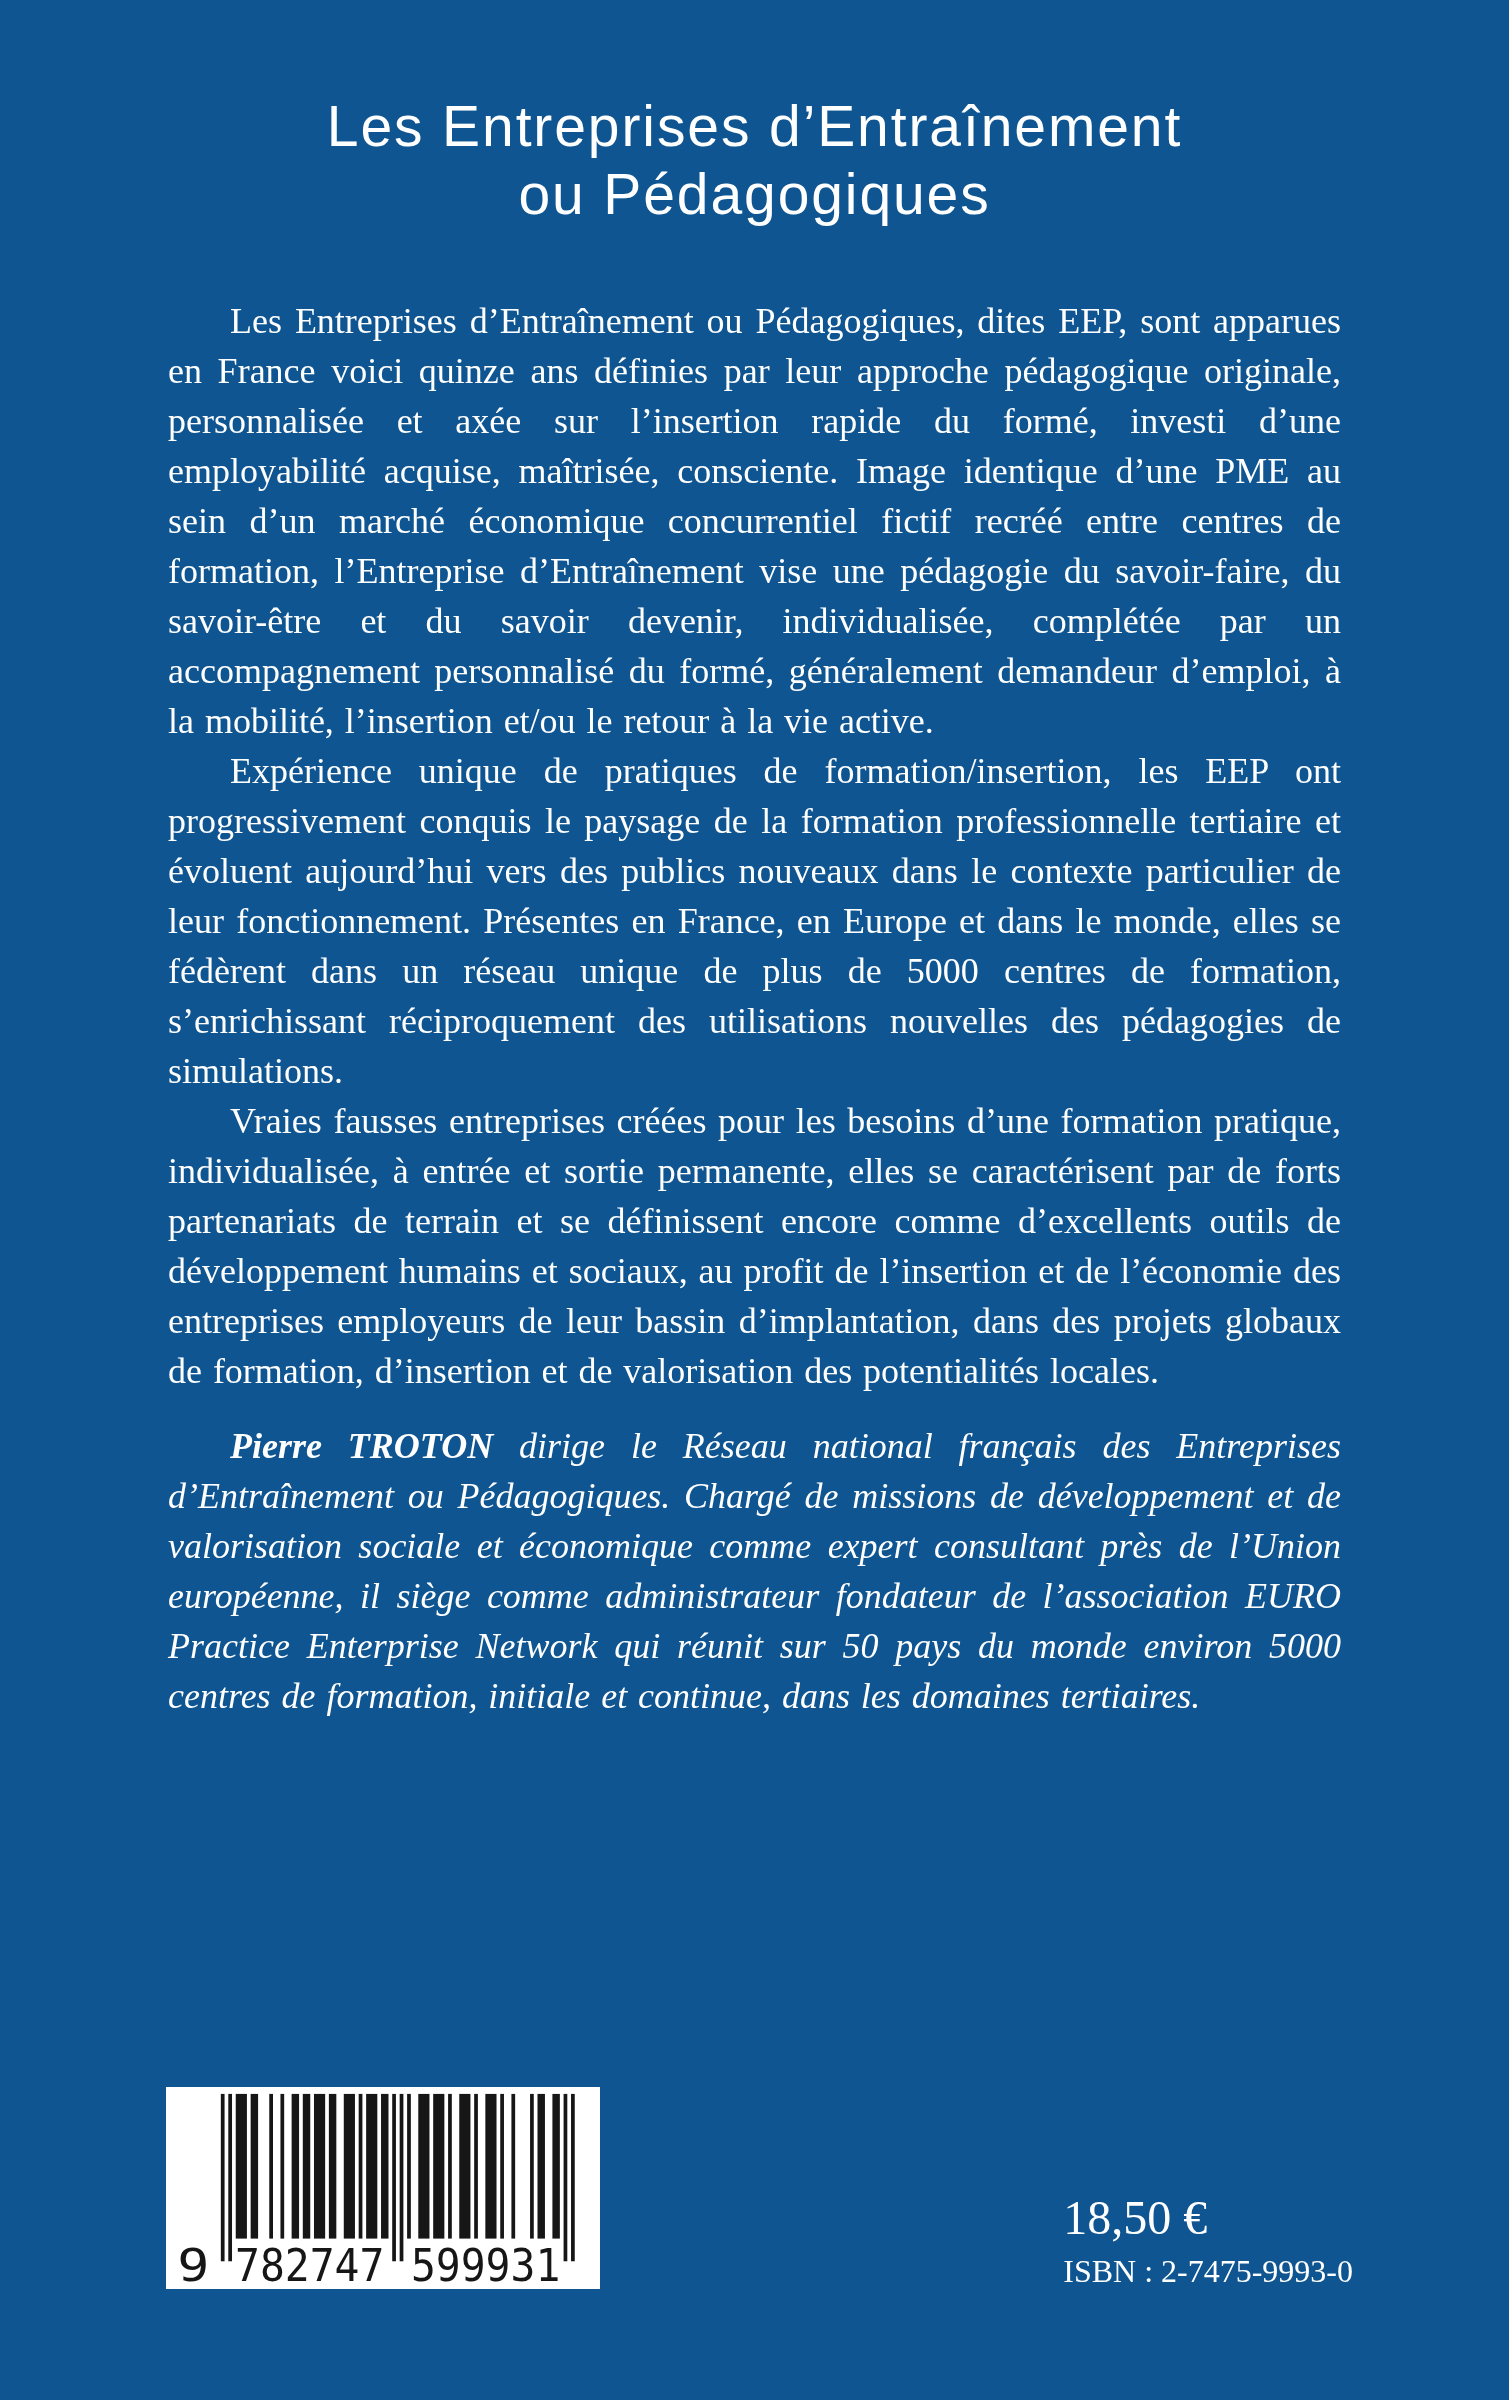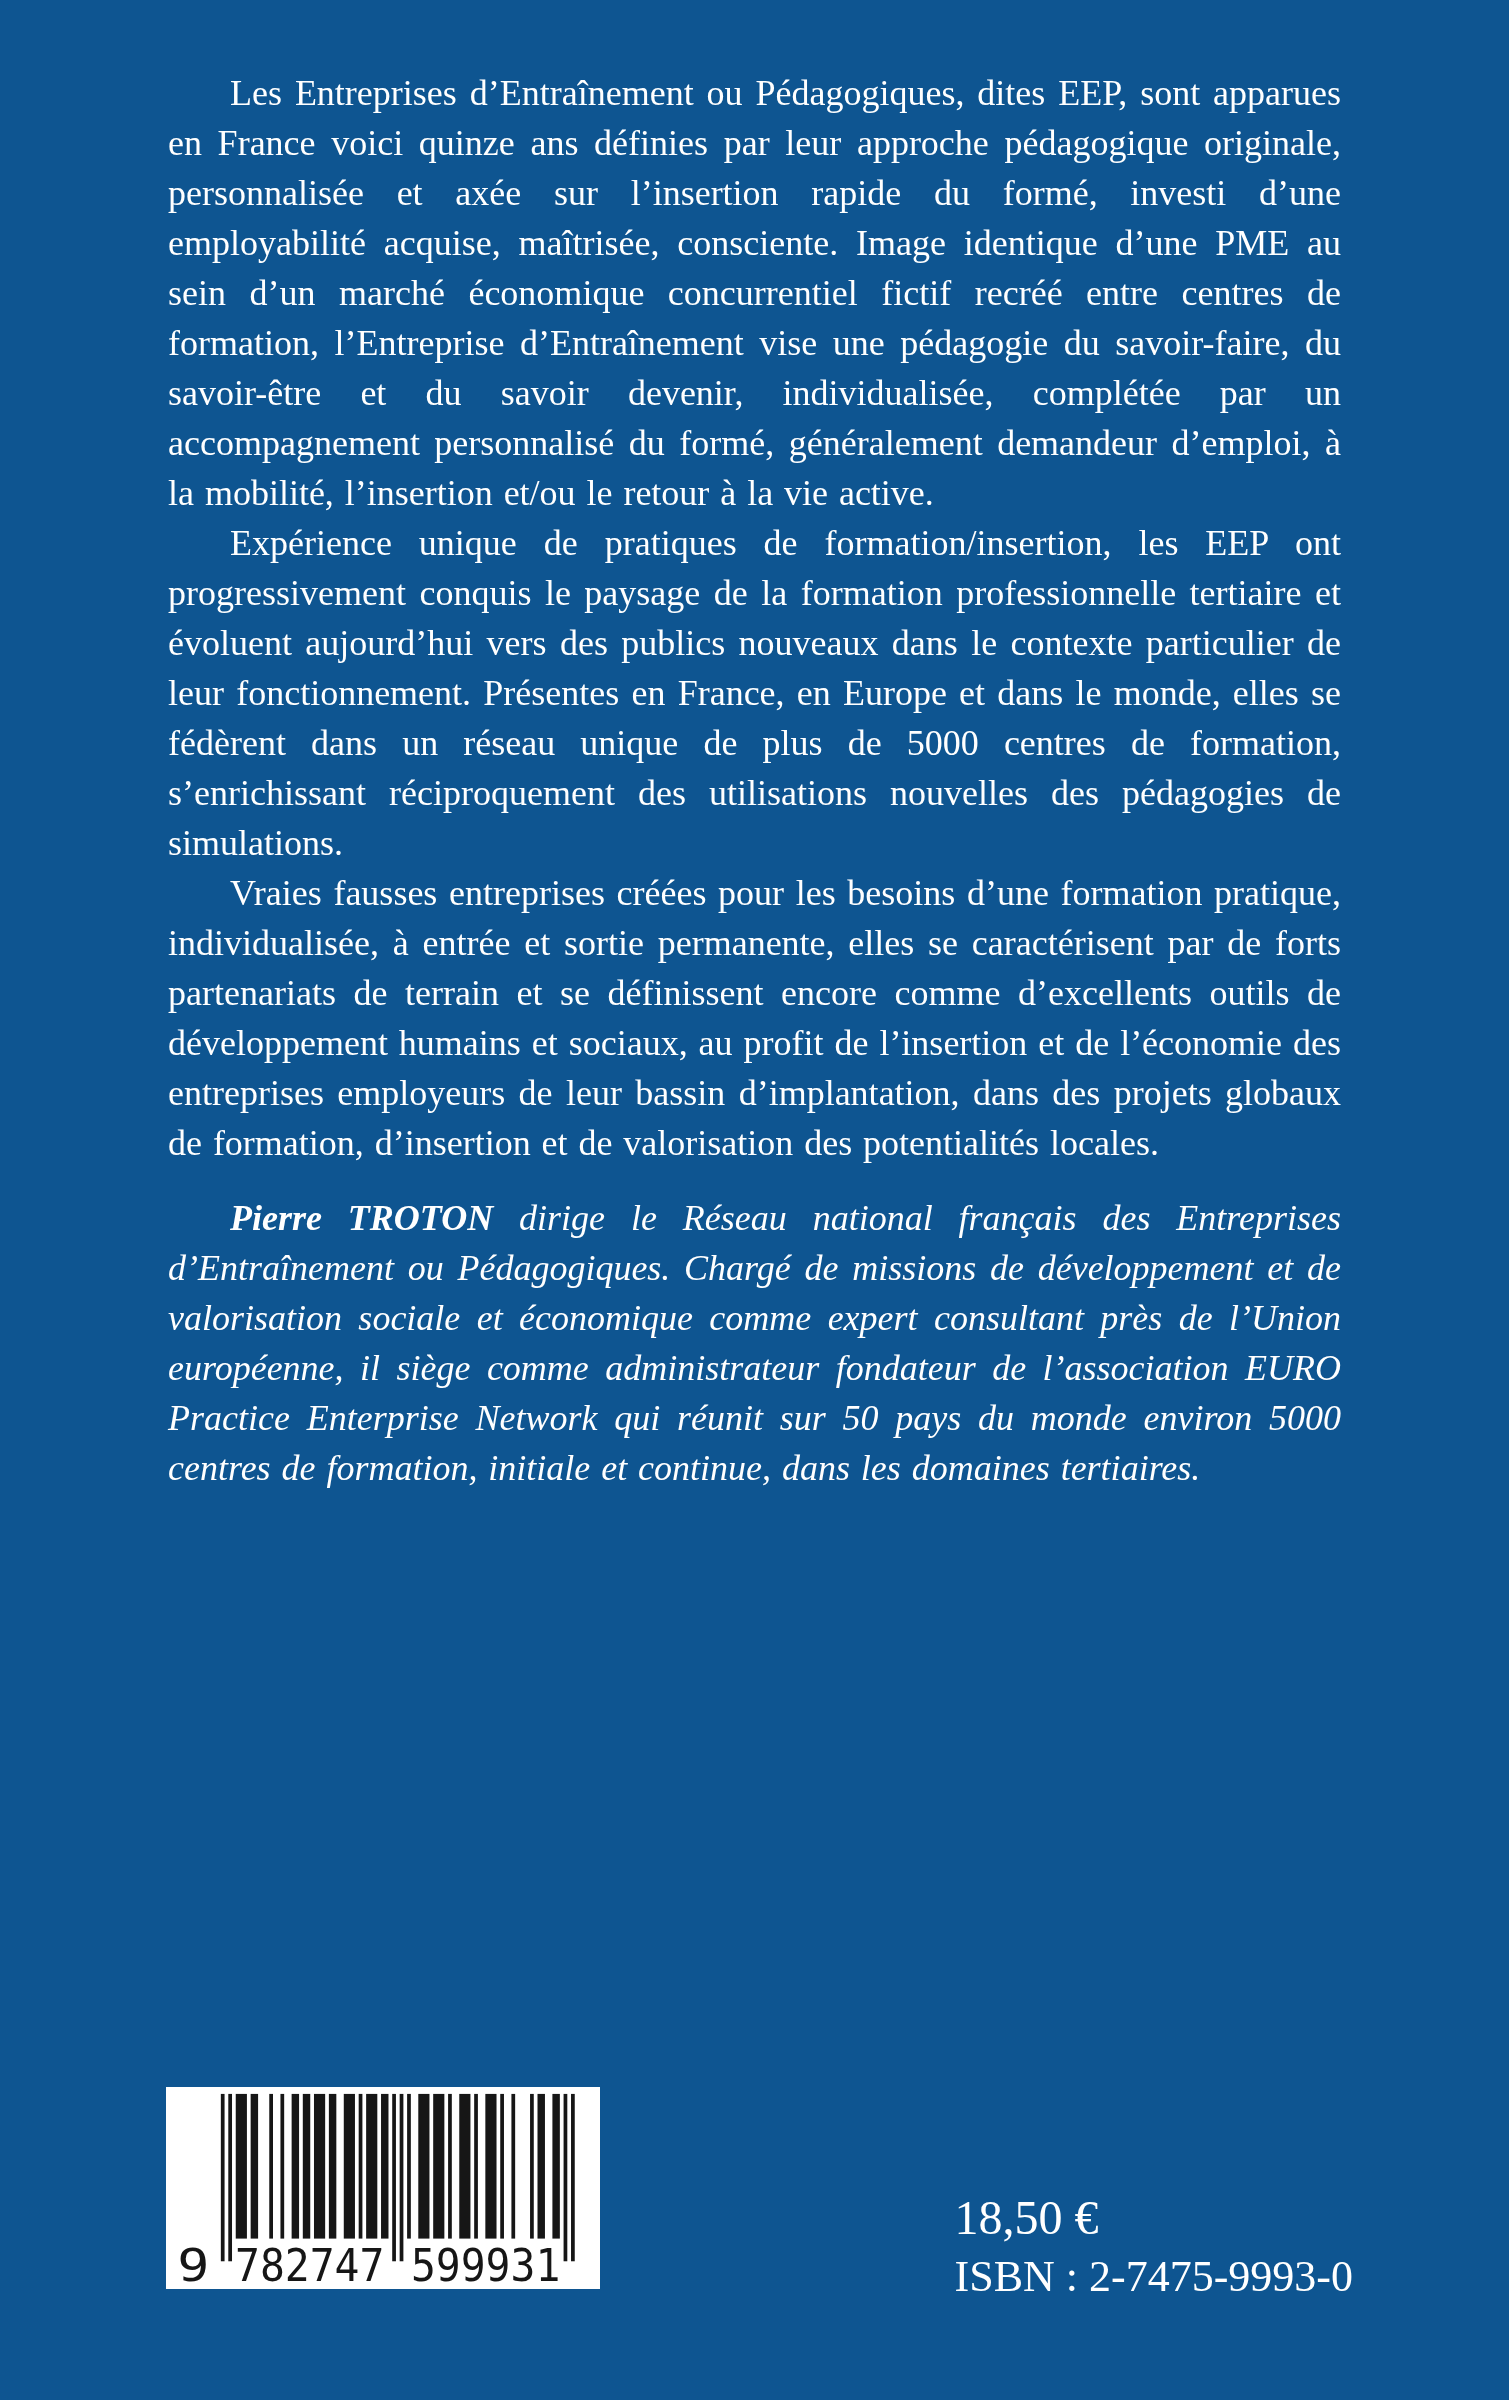--- a/index.html
+++ b/index.html
@@ -61,28 +61,32 @@
     top: 2194px;
     right: 156px;
     text-align: left;
     line-height: 1;
   }
   .price {
     font-size: 48px;
     margin-bottom: 13.2px;
   }
   .isbn {
-    font-size: 44px;
+    font-size: 32px;
   }
 </style>
 </head>
 <body>
 
 <div class="cover" style="background: rgb(14, 85, 145); color: rgb(255, 255, 255);">
 
+  <h1 class="title">
+    <span class="title-line">Les Entreprises d’Entraînement</span>
+    <span class="title-line">ou Pédagogiques</span>
+  </h1>
 
   <div class="body-text">
     <p class="para">Les Entreprises d’Entraînement ou Pédagogiques, dites EEP, sont apparues en France voici quinze ans définies par leur approche pédagogique originale, personnalisée et axée sur l’insertion rapide du formé, investi d’une employabilité acquise, maîtrisée, consciente. Image identique d’une PME au sein d’un marché économique concurrentiel fictif recréé entre centres de formation, l’Entreprise d’Entraînement vise une pédagogie du savoir-faire, du savoir-être et du savoir devenir, individualisée, complétée par un accompagnement personnalisé du formé, généralement demandeur d’emploi, à la mobilité, l’insertion et/ou le retour à la vie active.</p>
     <p class="para">Expérience unique de pratiques de formation/insertion, les EEP ont progressivement conquis le paysage de la formation professionnelle tertiaire et évoluent aujourd’hui vers des publics nouveaux dans le contexte particulier de leur fonctionnement. Présentes en France, en Europe et dans le monde, elles se fédèrent dans un réseau unique de plus de 5000 centres de formation, s’enrichissant réciproquement des utilisations nouvelles des pédagogies de simulations.</p>
     <p class="para">Vraies fausses entreprises créées pour les besoins d’une formation pratique, individualisée, à entrée et sortie permanente, elles se caractérisent par de forts partenariats de terrain et se définissent encore comme d’excellents outils de développement humains et sociaux, au profit de l’insertion et de l’économie des entreprises employeurs de leur bassin d’implantation, dans des projets globaux de formation, d’insertion et de valorisation des potentialités locales.</p>
     <p class="para bio"><strong class="bio-author">Pierre TROTON</strong><span> dirige le Réseau national français des Entreprises d’Entraînement ou Pédagogiques. Chargé de missions de développement et de valorisation sociale et économique comme expert consultant près de l’Union européenne, il siège comme administrateur fondateur de l’association EURO Practice Enterprise Network qui réunit sur 50 pays du monde environ 5000 centres de formation, initiale et continue, dans les domaines tertiaires.</span></p>
   </div>
 
   <div class="barcode-box" style="background: rgb(255, 255, 255);">
     <svg id="barcode-svg" width="434" height="202" viewBox="0 0 459 213" xmlns="http://www.w3.org/2000/svg">

